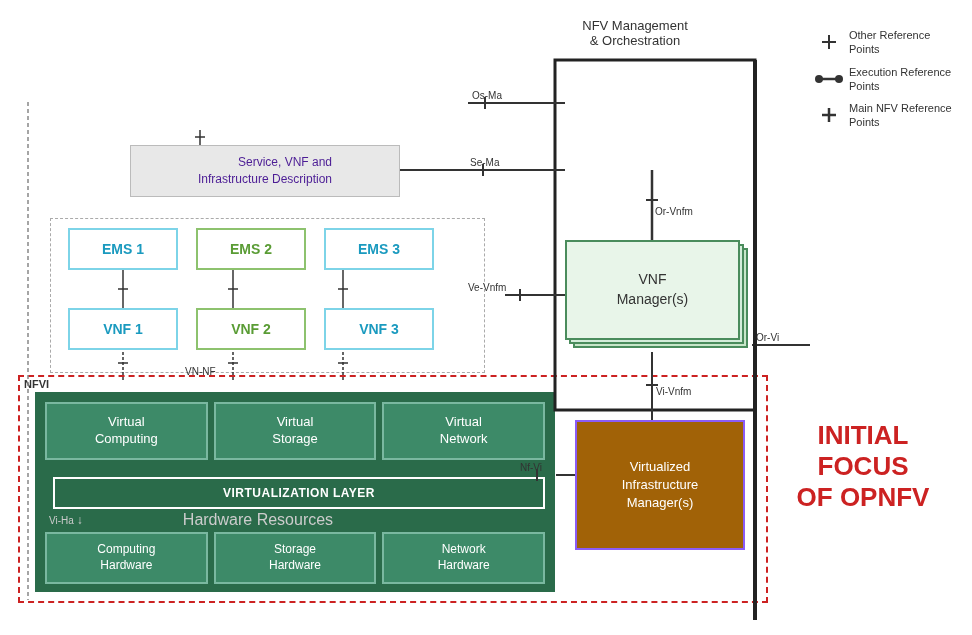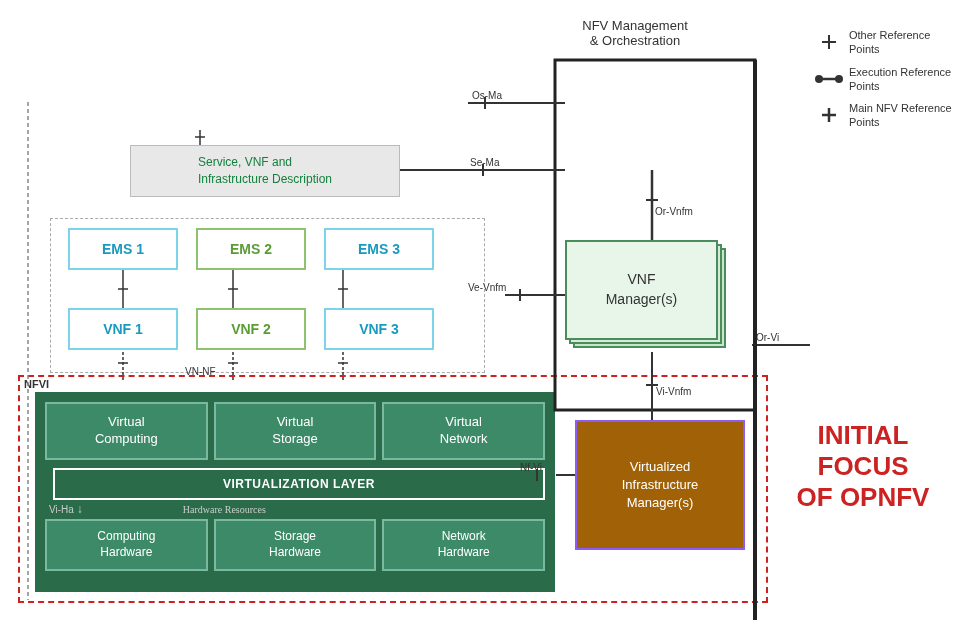--- a/index.html
+++ b/index.html
@@ -76,22 +76,22 @@
       top: 145px;
       left: 130px;
       width: 270px;
       height: 52px;
       background: #e8e8e8;
       border: 1.5px solid #bbb;
       display: flex;
       align-items: center;
       justify-content: center;
       font-size: 12px;
-      color: #15803d;
-      text-align: left;
+      color: #4c1d95;
+      text-align: right;
       line-height: 1.4;
     }
 
     
     .ems-vnf-container {
       position: absolute;
       top: 218px;
       left: 50px;
       width: 435px;
       height: 155px;
@@ -170,21 +170,21 @@
     }
 
     
     .vnf-managers-stack {
       position: absolute;
       top: 240px;
       left: 565px;
     }
     .vnf-mgr-card {
       position: absolute;
-      width: 153px;
+      width: 175px;
       height: 100px;
       border: 2px solid #4a8c5c;
       background: #e8f5e9;
     }
     .vnf-mgr-card:nth-child(1) { top: 8px; left: 8px; background: #c8e6c9; }
     .vnf-mgr-card:nth-child(2) { top: 4px; left: 4px; background: #d4edda; }
     .vnf-mgr-card:nth-child(3) { top: 0px; left: 0px; background: #e8f5e9; display: flex; align-items: center; justify-content: center; }
     .vnf-mgr-label {
       font-size: 14px;
       font-weight: 500;
@@ -221,21 +221,21 @@
       height: 200px;
       border: 2px solid #2a6b4a;
       background: #2a6b4a;
       padding: 8px;
     }
 
     
     .virtual-row {
       display: flex;
       gap: 6px;
-      margin-bottom: 8px;
+      margin-bottom: 17px;
     }
     .virtual-box {
       flex: 1;
       height: 58px;
       border: 2px solid #7ab8a0;
       background: #3d8a68;
       display: flex;
       align-items: center;
       justify-content: center;
       font-size: 13px;
@@ -408,21 +408,21 @@
     </div>
 
     <div class="virt-layer">
       <span>VIRTUALIZATION LAYER</span>
     </div>
 
     <div style="display:flex; justify-content:flex-start; align-items:center; margin-bottom:3px; padding-left:4px;">
       <span style="font-size:10px; color:#ccc;">Vi-Ha</span>
 
       <span style="color:#ccc; font-size:12px; margin-left:3px;">↓</span>
-      <span style="font-size:10px; color:#ccc; margin-left: 100px; font-family: Liberation Serif, serif;">Hardware Resources</span>
+      <span style="font-size:16px; color:#ccc; margin-left: 100px;">Hardware Resources</span>
     </div>
 
     <div class="hw-row">
       <div class="hw-box">
         <span style="white-space:pre-line;">Computing
 Hardware</span>
       </div>
       <div class="hw-box">
         <span style="white-space:pre-line;">Storage
 Hardware</span>

